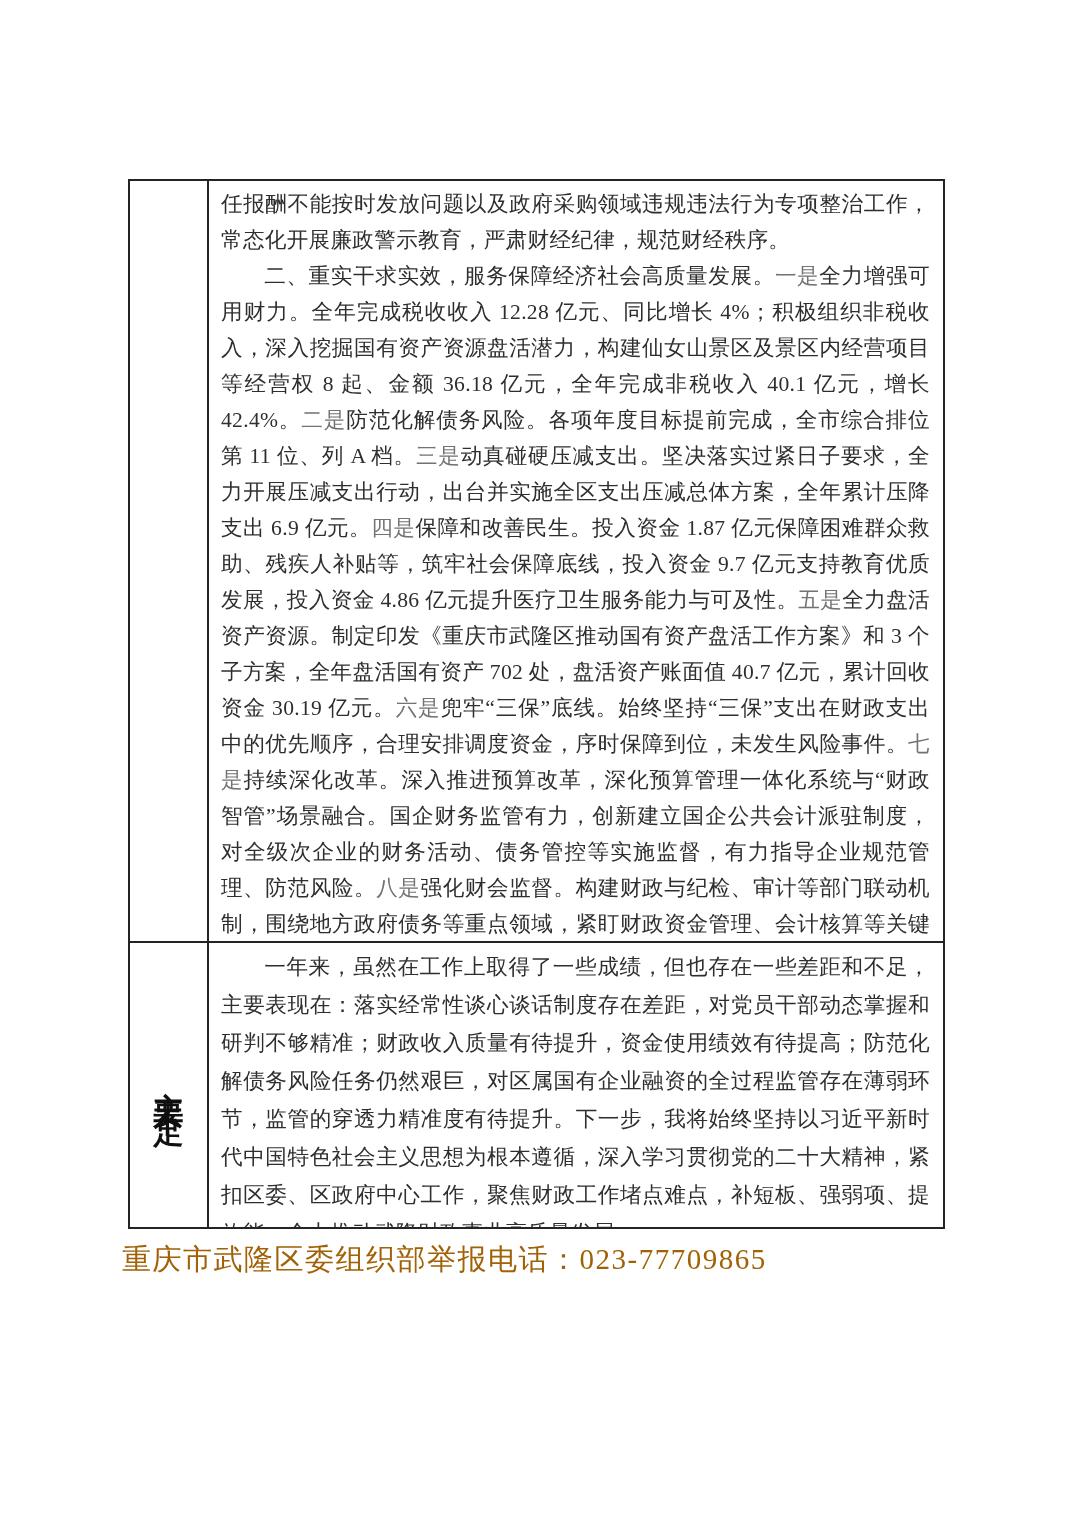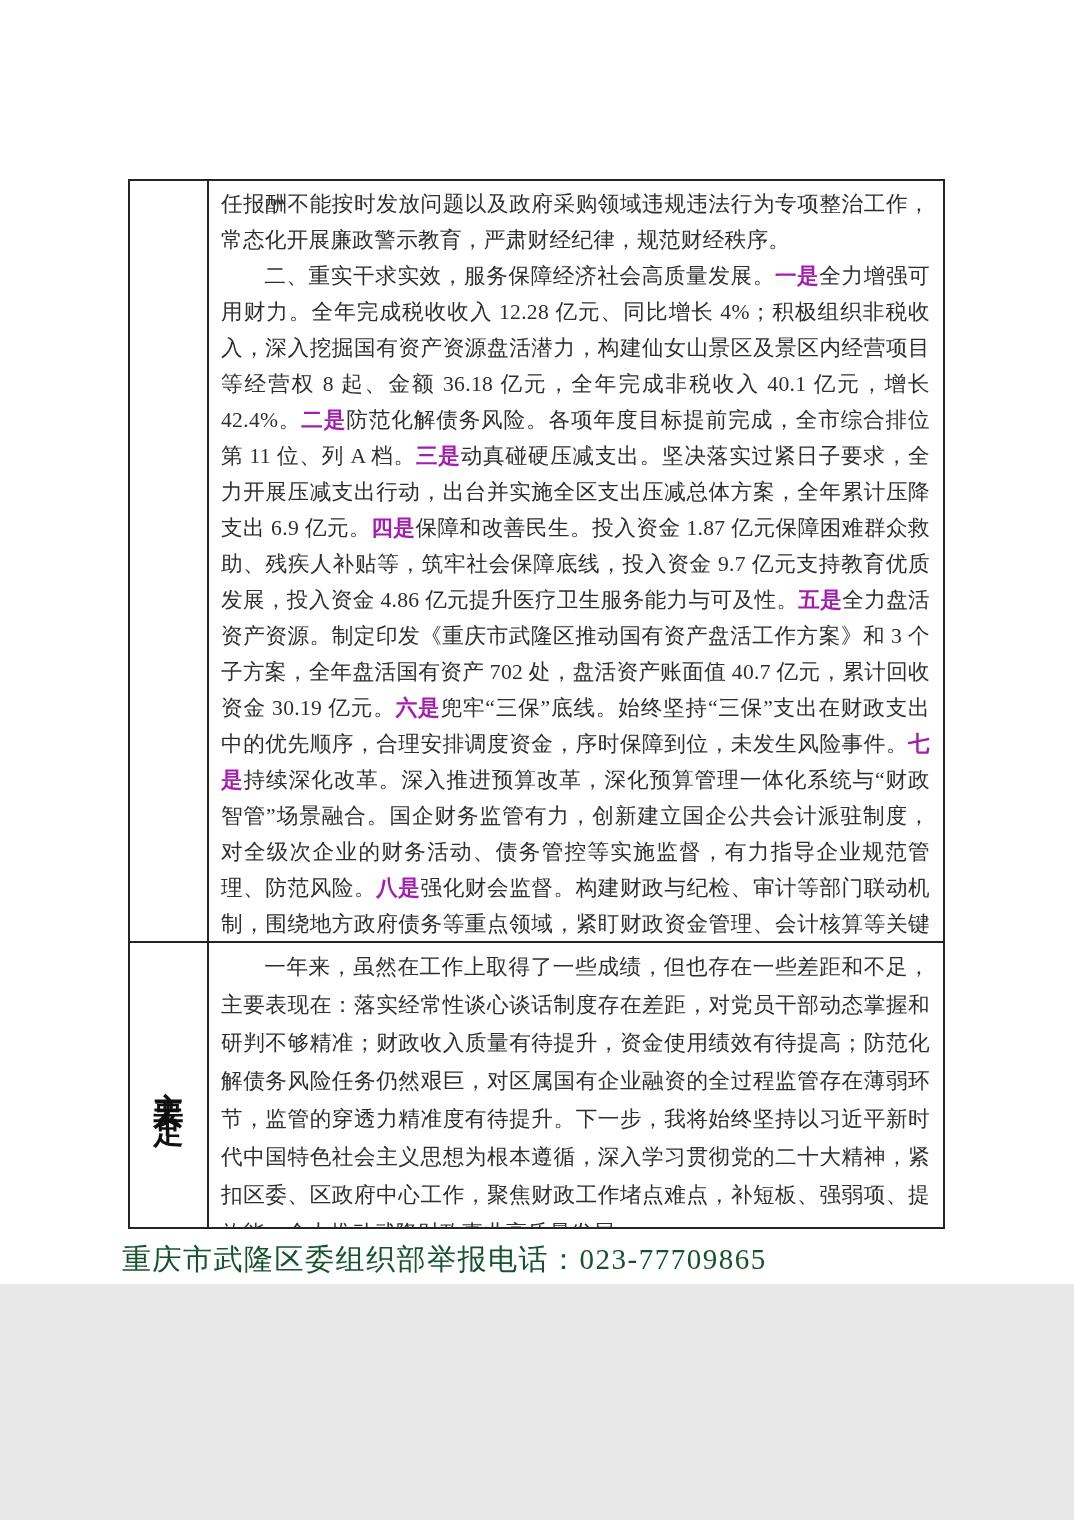--- a/index.html
+++ b/index.html
@@ -3,21 +3,21 @@
 <meta charset="utf-8">
 <style>
   html, body {
     margin: 0;
     padding: 0;
     background: #e8e8e8;
   }
   .page {
     position: relative;
     width: 1074px;
-    height: 1284px;
+    height: 1520px;
     margin: 0 auto;
     background: #ffffff;
     font-family: "Liberation Serif", serif;
     color: #2e2e2e;
     overflow: hidden;
   }
   .doc-table {
     position: absolute;
     left: 128px;
     top: 179px;
@@ -56,40 +56,40 @@
     font-size: 21.6px;
     line-height: 36px;
     text-align: justify;
     text-justify: inter-ideograph;
     letter-spacing: 0.3px;
     color: #2e2e2e;
   }
   .r2 .para { line-height: 38px; }
   .para.indent { text-indent: 2em; }
   .ord {
-    font-weight: 700;
-    color: #a21caf;
+    font-weight: 400;
+    color: #737373;
   }
   .vertical-label {
     writing-mode: vertical-lr;
     text-orientation: upright;
     font-family: "Liberation Sans", sans-serif;
     font-weight: 700;
     font-size: 30px;
     letter-spacing: 9px;
     color: #101010;
     line-height: 1;
   }
   .footer-line {
     position: absolute;
     left: 122px;
     top: 1240px;
     font-size: 29px;
     letter-spacing: 1.5px;
-    color: #14532d;
+    color: #a16207;
     white-space: nowrap;
   }
 </style>
 </head>
 <body>
 
 <div class="page">
 
   <div class="doc-table">
 

